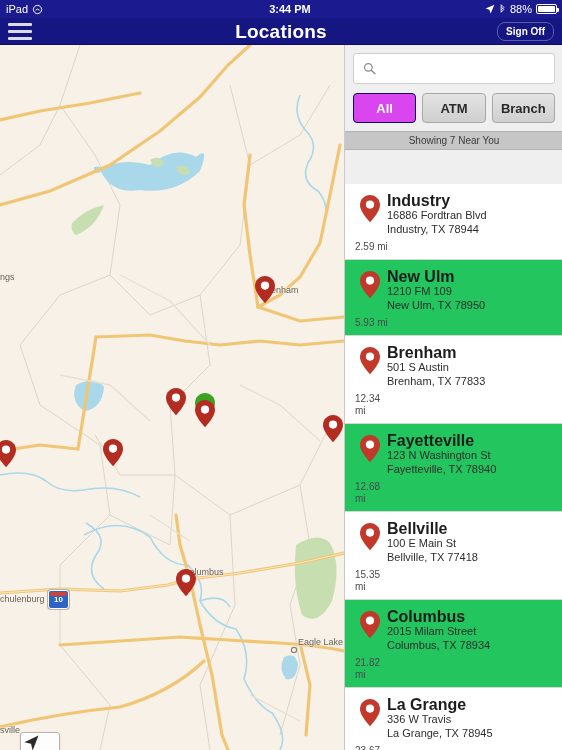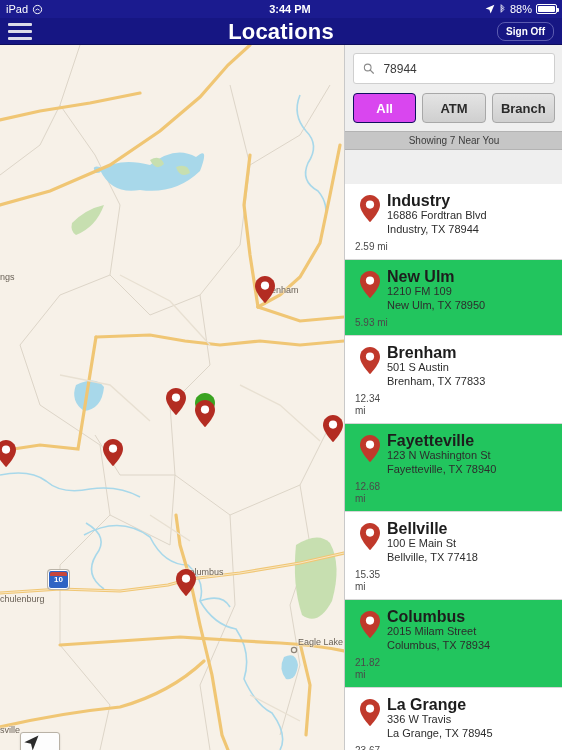--- a/index.html
+++ b/index.html
@@ -33,21 +33,21 @@
     background:#161683;z-index:40;
   }
   .navbar::after{content:"";position:absolute;left:0;bottom:0;width:100%;height:1px;background:#0d0d5c;}
   .hamburger{
     position:absolute;left:8px;top:5px;width:24px;height:17px;
     display:flex;flex-direction:column;justify-content:space-between;cursor:pointer;
   }
   .hamburger span{display:block;height:3px;background:#dcdce8;border-radius:1px;}
   .nav-title{
     position:absolute;left:0;top:0;width:562px;height:27px;line-height:27px;
-    text-align:center;color:#fff;font-size:22px;font-weight:bold;letter-spacing:.2px;
+    text-align:center;color:#fff;font-size:19px;font-weight:bold;letter-spacing:.2px;
   }
   .signoff{
     position:absolute;right:8px;top:4px;
     border:1px solid #5b5bb0;border-radius:8px;
     color:#fff;font-size:10px;font-weight:bold;
     padding:3px 8px;cursor:pointer;background:transparent;
   }
 
   
   .map{
@@ -230,21 +230,21 @@
       </g>
     </svg>
 
     <div class="maplabel" style="left:0px;top:227px;">ngs</div>
     <div class="maplabel" style="left:262px;top:240px;">Brenham</div>
     <div class="maplabel" style="left:183px;top:522px;">Columbus</div>
     <div class="maplabel" style="left:0px;top:549px;">chulenburg</div>
     <div class="maplabel" style="left:298px;top:592px;">Eagle Lake</div>
     <div class="maplabel" style="left:0px;top:680px;">sville</div>
 
-    <div class="shield" style="left:48px;top:525px;">10</div>
+    <div class="shield" style="left:48px;top:545px;">10</div>
 
     <div class="pin" style="left:265px;top:258px;">
       <svg viewBox="0 0 20 27">
           <path d="M10 0C4.5 0 0 4.4 0 9.9 0 17 10 27 10 27s10-10 10-17.1C20 4.4 15.5 0 10 0z" fill="#b32c22"></path>
           <circle cx="10" cy="9.6" r="4.1" fill="#fff"></circle>
         </svg>
     </div>
     <div class="pin" style="left:205px;top:375px;">
       <svg viewBox="0 0 20 27">
           <path d="M10 0C4.5 0 0 4.4 0 9.9 0 17 10 27 10 27s10-10 10-17.1C20 4.4 15.5 0 10 0z" fill="#3aa320"></path>
@@ -296,21 +296,20 @@
   </div>
 
   <div class="panel">
 
     <div class="searchwrap">
       <div class="searchbox">
         <svg width="13" height="13" viewBox="0 0 16 16">
           <circle cx="6.6" cy="6.6" r="4.7" fill="none" stroke="#8a8a8a" stroke-width="1.5"></circle>
           <line x1="10.2" y1="10.2" x2="14.6" y2="14.6" stroke="#8a8a8a" stroke-width="1.7" stroke-linecap="round"></line>
         </svg>
-        <input type="text" value="78944" style="">
       </div>
     </div>
 
     <div class="segwrap">
       <button class="seg active">All</button>
       <button class="seg">ATM</button>
       <button class="seg">Branch</button>
     </div>
 
     <div class="showing">Showing 7 Near You</div>

